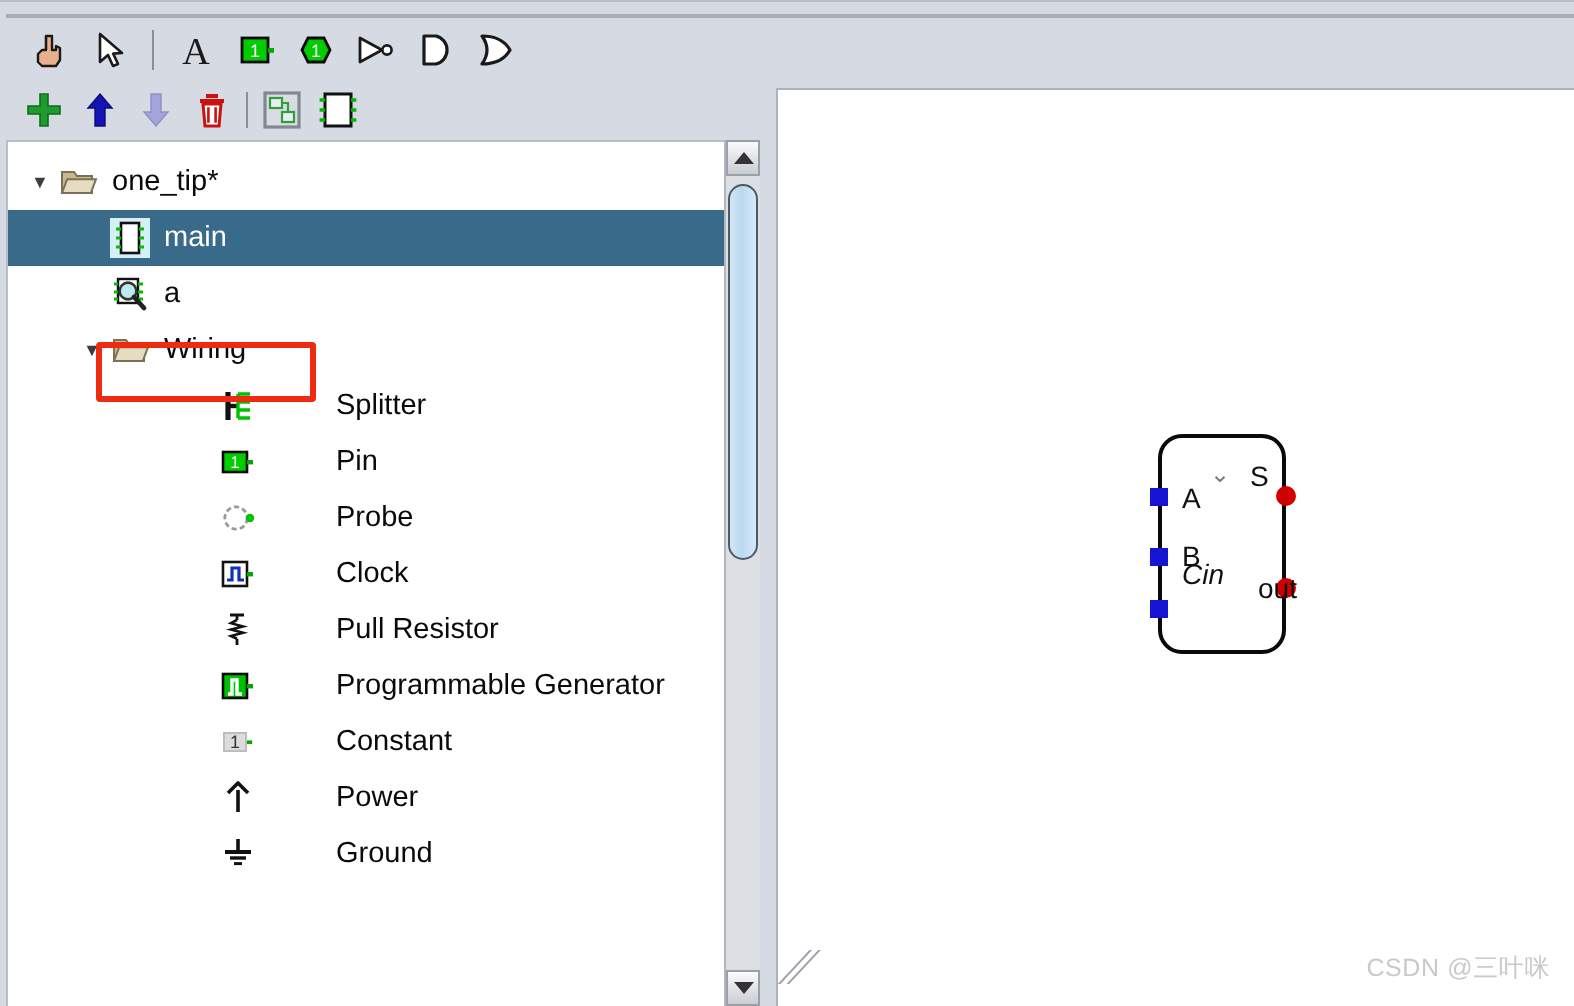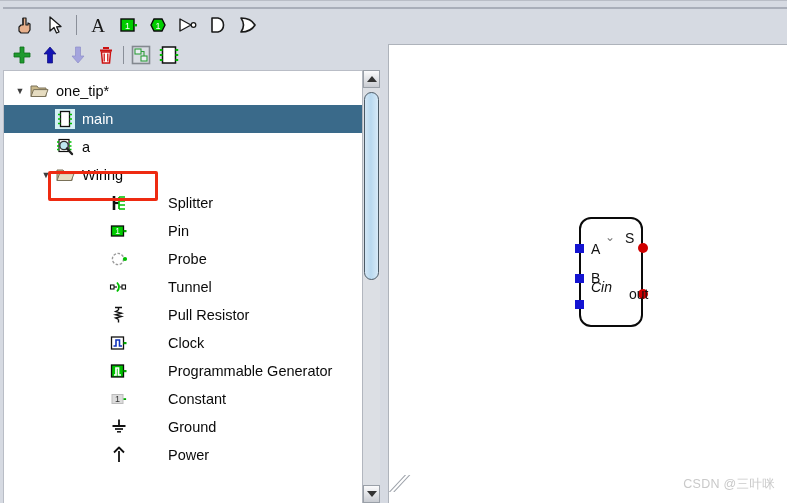--- a/index.html
+++ b/index.html
@@ -386,96 +386,83 @@
               <circle cx="9" cy="10" r="5.6" fill="#ffffff" stroke="#9a9a9a" stroke-width="1.4" stroke-dasharray="2.6 1.6"></circle>
               <circle cx="16" cy="10" r="2.1" fill="#00c000"></circle>
             </svg>
           </span>
           <span class="tree-label">Probe</span>
         </div>
         <div class="tree-row indent-2">
           <span class="twisty"></span>
           <span class="tree-icon">
             <svg width="20" height="20" viewBox="0 0 20 20">
-              <rect x="1.5" y="8" width="3.5" height="4" fill="#ffffff" stroke="#111" stroke-width="1.1"></rect>
-              <path d="M5 10 H8" stroke="#111" stroke-width="1.2"></path>
-              <path d="M8 5.5 Q12 10 8 14.5" fill="none" stroke="#00c000" stroke-width="1.8"></path>
-              <path d="M11 10 H13" stroke="#111" stroke-width="1.2"></path>
-              <rect x="13" y="8" width="3.5" height="4" fill="#ffffff" stroke="#111" stroke-width="1.1"></rect>
-            </svg>
-          </span>
-          <span class="tree-label">Tunnel</span>
+              <rect x="2.5" y="4" width="12" height="12" fill="#ffffff" stroke="#111" stroke-width="1.3"></rect>
+              <path d="M4.5 13 H7 V7 H10.5 V13 H13" fill="none" stroke="#1133bb" stroke-width="1.6"></path>
+              <rect x="14.5" y="9" width="3" height="2.2" fill="#00aa00"></rect>
+            </svg>
+          </span>
+          <span class="tree-label">Clock</span>
         </div>
         <div class="tree-row indent-2">
           <span class="twisty"></span>
           <span class="tree-icon">
             <svg width="20" height="20" viewBox="0 0 20 20">
               <path d="M6 2.5 H13" stroke="#111" stroke-width="1.5"></path>
               <path d="M9.5 2.5 V5" stroke="#111" stroke-width="1.4"></path>
               <path d="M9.5 5 L6.5 6.6 L12.5 8.2 L6.5 9.8 L12.5 11.4 L6.5 13 L9.5 14.4" fill="none" stroke="#111" stroke-width="1.3"></path>
               <path d="M9.5 14.4 V17.5" stroke="#111" stroke-width="1.4"></path>
             </svg>
           </span>
           <span class="tree-label">Pull Resistor</span>
         </div>
         <div class="tree-row indent-2">
           <span class="twisty"></span>
           <span class="tree-icon">
             <svg width="20" height="20" viewBox="0 0 20 20">
-              <rect x="2.5" y="4" width="12" height="12" fill="#ffffff" stroke="#111" stroke-width="1.3"></rect>
-              <path d="M4.5 13 H7 V7 H10.5 V13 H13" fill="none" stroke="#1133bb" stroke-width="1.6"></path>
-              <rect x="14.5" y="9" width="3" height="2.2" fill="#00aa00"></rect>
-            </svg>
-          </span>
-          <span class="tree-label">Clock</span>
-        </div>
-        <div class="tree-row indent-2">
-          <span class="twisty"></span>
-          <span class="tree-icon">
-            <svg width="20" height="20" viewBox="0 0 20 20">
               <rect x="2.5" y="4" width="12" height="12" fill="#00c000" stroke="#0a0a0a" stroke-width="1.3"></rect>
               <path d="M5 14 H7 V7 H9.5 V14 H12" fill="none" stroke="#ffffff" stroke-width="1.7"></path>
               <rect x="14.5" y="9" width="3" height="2.2" fill="#00aa00"></rect>
             </svg>
           </span>
           <span class="tree-label">Programmable Generator</span>
         </div>
         <div class="tree-row indent-2">
           <span class="twisty"></span>
           <span class="tree-icon">
             <svg width="20" height="20" viewBox="0 0 20 20">
               <rect x="3" y="5.5" width="11" height="9" fill="#dcdcdc" stroke="#bdbdbd" stroke-width="1"></rect>
               <text x="8.5" y="13" font-size="9" text-anchor="middle" fill="#333" font-family="Liberation Sans, sans-serif">1</text>
               <rect x="14.5" y="9.2" width="2.6" height="1.8" fill="#00aa00"></rect>
             </svg>
           </span>
           <span class="tree-label">Constant</span>
+        </div>
+        <div class="tree-row indent-2">
+          <span class="twisty"></span>
+          <span class="tree-icon">
+            <svg width="20" height="20" viewBox="0 0 20 20">
+              <path d="M10 17 V6" stroke="#111" stroke-width="1.8"></path>
+              <path d="M5 7.5 L10 2.5 L15 7.5" fill="none" stroke="#111" stroke-width="1.8" stroke-linejoin="round"></path>
+            </svg>
+          </span>
+          <span class="tree-label">Power</span>
         </div>
         <div class="tree-row indent-2">
           <span class="twisty"></span>
           <span class="tree-icon">
             <svg width="20" height="20" viewBox="0 0 20 20">
               <path d="M10 2.5 V9" stroke="#111" stroke-width="1.8"></path>
               <path d="M3.5 9 H16.5" stroke="#111" stroke-width="2"></path>
               <path d="M6 12 H14" stroke="#111" stroke-width="1.7"></path>
               <path d="M8 14.8 H12" stroke="#111" stroke-width="1.5"></path>
             </svg>
           </span>
           <span class="tree-label">Ground</span>
         </div>
-        <div class="tree-row indent-2">
-          <span class="twisty"></span>
-          <span class="tree-icon">
-            <svg width="20" height="20" viewBox="0 0 20 20">
-              <path d="M10 17 V6" stroke="#111" stroke-width="1.8"></path>
-              <path d="M5 7.5 L10 2.5 L15 7.5" fill="none" stroke="#111" stroke-width="1.8" stroke-linejoin="round"></path>
-            </svg>
-          </span>
-          <span class="tree-label">Power</span>
-        </div>
       </div>
     <div id="main-highlight"></div>
   </div>
 
   <div id="tree-scrollbar">
     <div id="sb-track"></div>
     <div class="sb-btn up">
       <span class="sb-arrow up"></span>
     </div>
     <div id="sb-thumb"></div>

